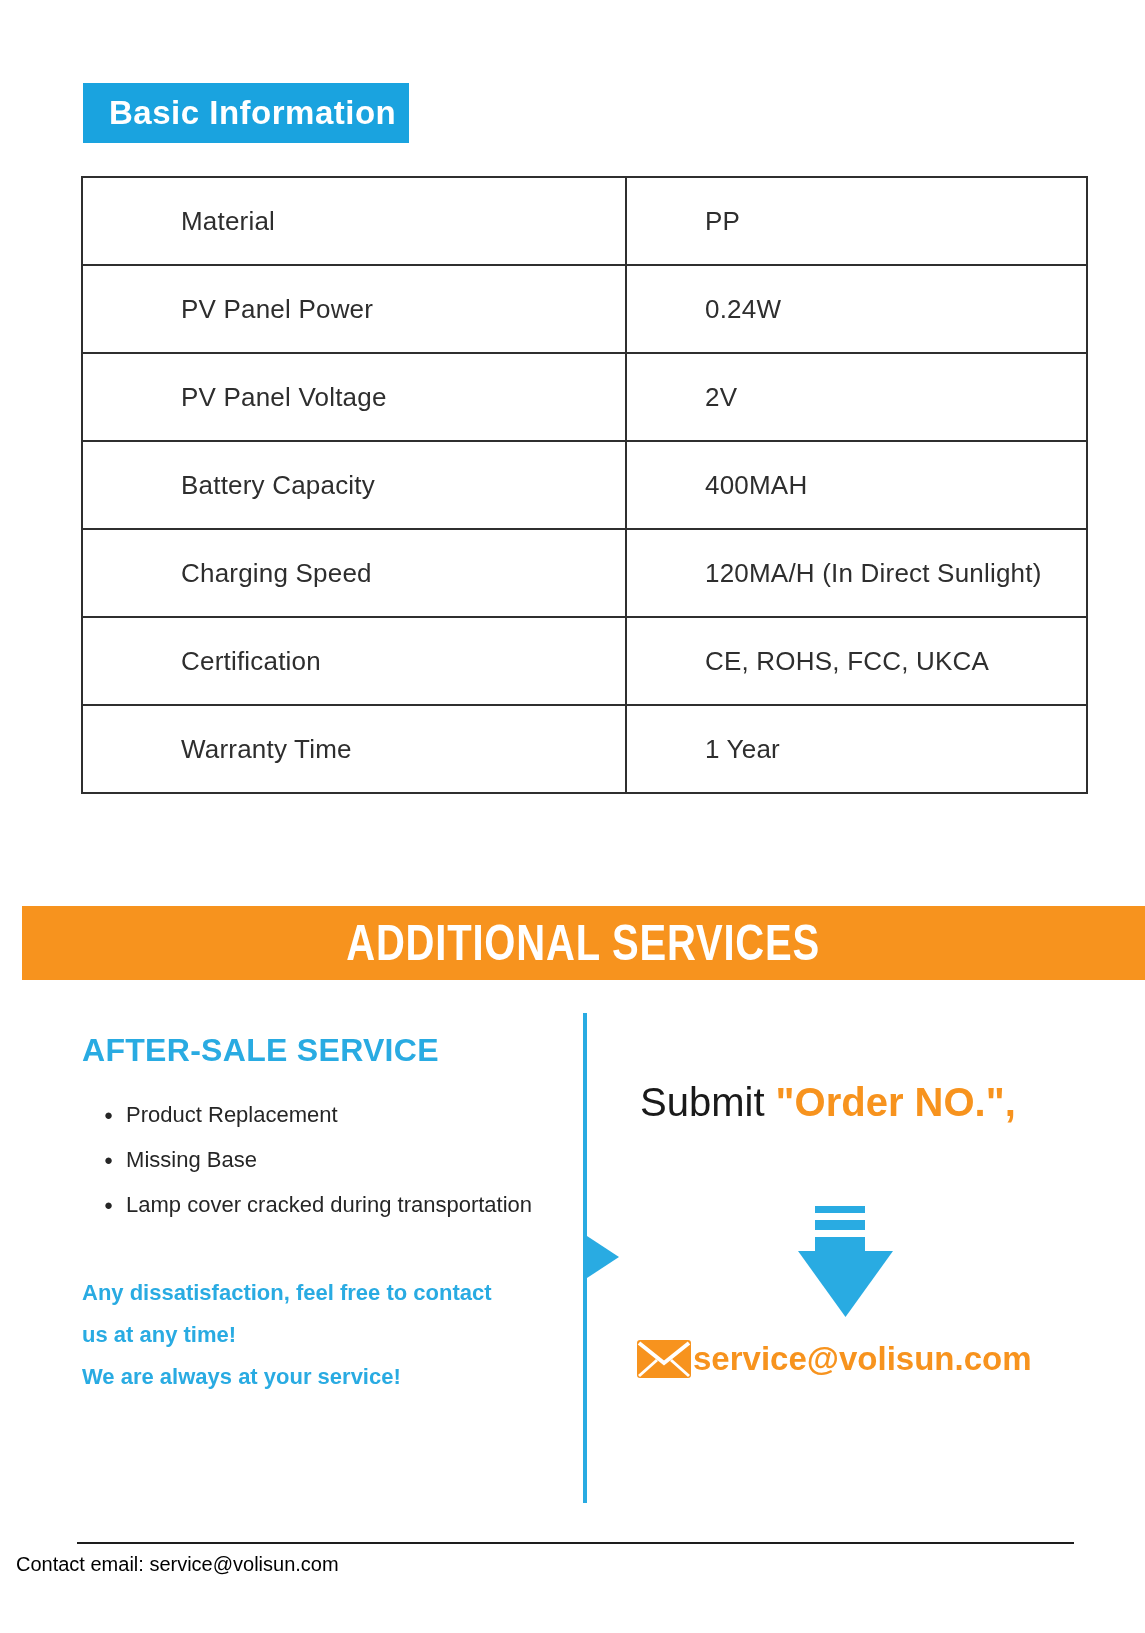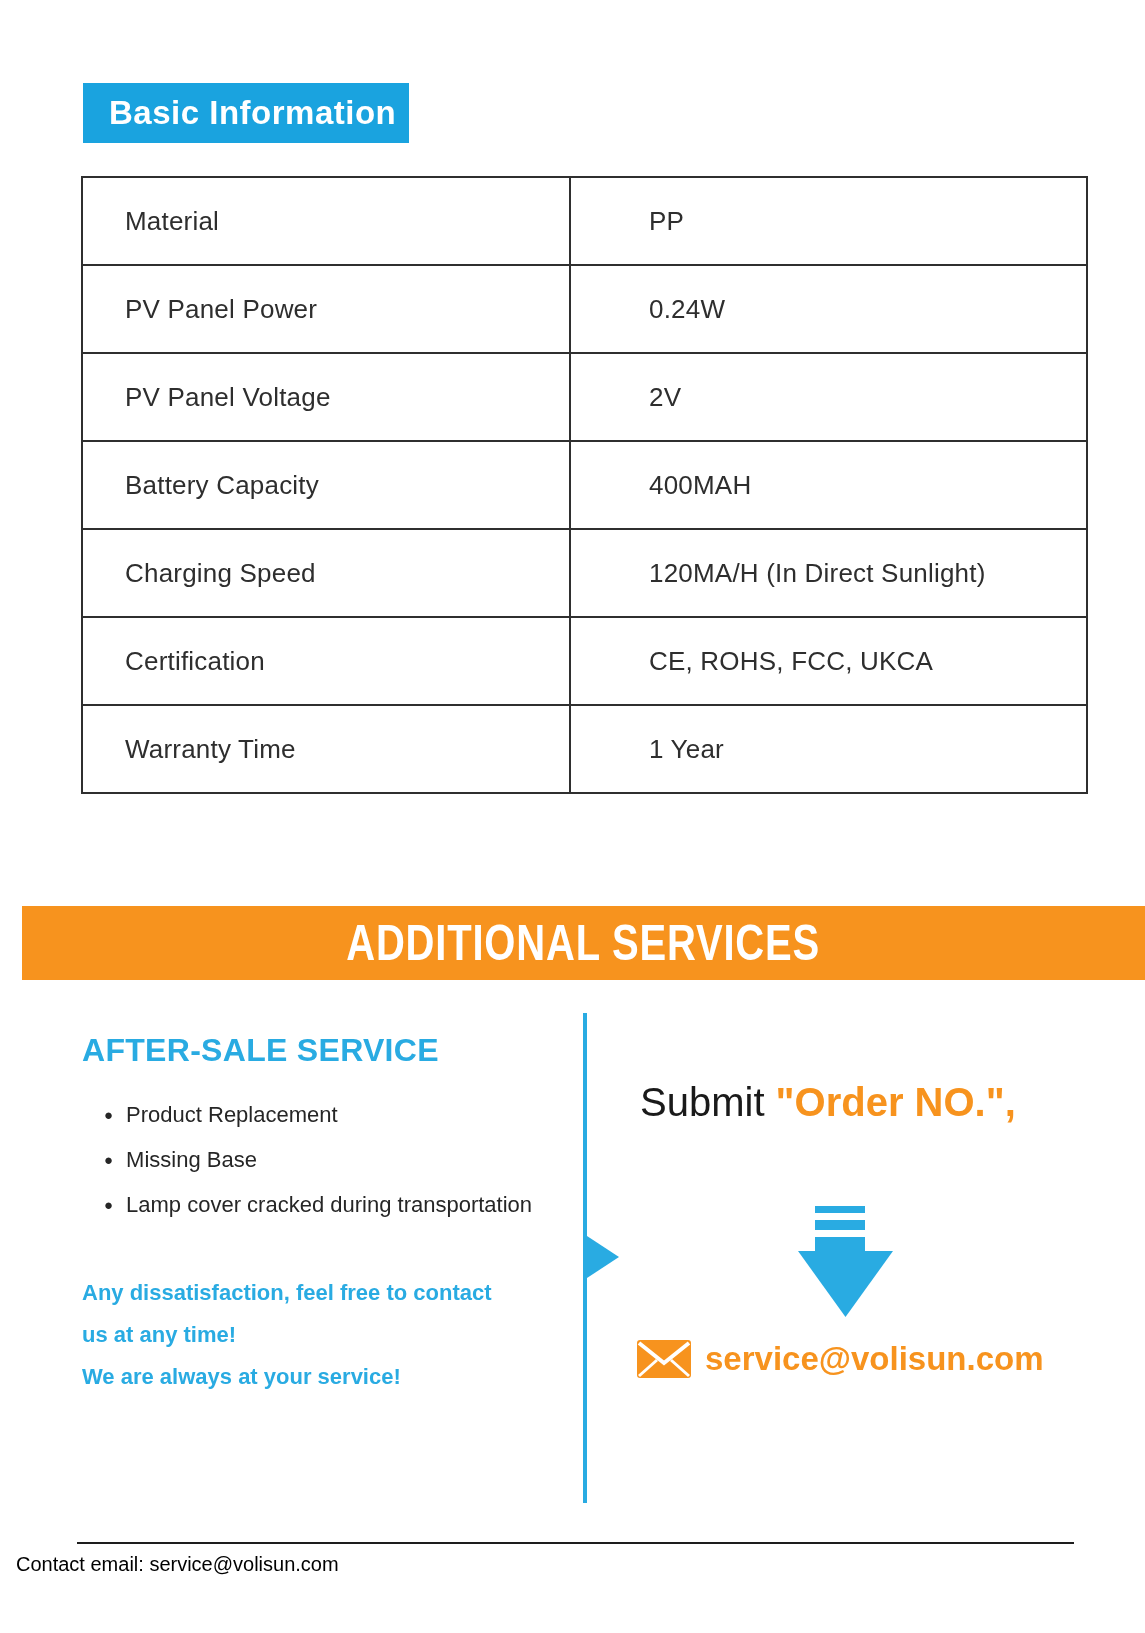--- a/index.html
+++ b/index.html
@@ -31,21 +31,21 @@
     position:absolute;left:81px;top:176px;width:1007px;
     border-collapse:collapse;table-layout:fixed;
   }
   table.spec td{
     border:2px solid #2f2f2f;
     height:84px;
     font-size:26px;color:var(--ink);
     font-weight:400;letter-spacing:0.2px;
     vertical-align:middle;
   }
-  td.label-cell{width:443px;padding-left:42px;}
+  td.label-cell{width:443px;padding-left:98px;}
   td.value-cell{padding-left:78px;}
 
   
   .banner{
     position:absolute;left:22px;top:906px;width:1123px;height:74px;
     background:var(--orange);
     display:flex;align-items:center;justify-content:center;
   }
   .banner .banner-text{
     display:inline-block;
@@ -88,21 +88,21 @@
   .submit-line{
     position:absolute;left:640px;top:1080px;
     font-size:40px;color:#1a1a1a;white-space:nowrap;
   }
   .submit-line .hl{color:var(--orange);font-weight:700;}
   .down-arrow{
     position:absolute;left:798px;top:1204px;width:95px;height:113px;
   }
   .email-row{
     position:absolute;left:637px;top:1340px;
-    display:flex;align-items:center;gap:14px;
+    display:flex;align-items:center;gap:2px;
   }
   .email-text{
     color:var(--orange);font-weight:700;font-size:33px;white-space:nowrap;
   }
 
   
   .footer-line{
     position:absolute;left:77px;top:1542px;width:997px;height:2px;background:#1d1d1d;
   }
   .footer-text{

